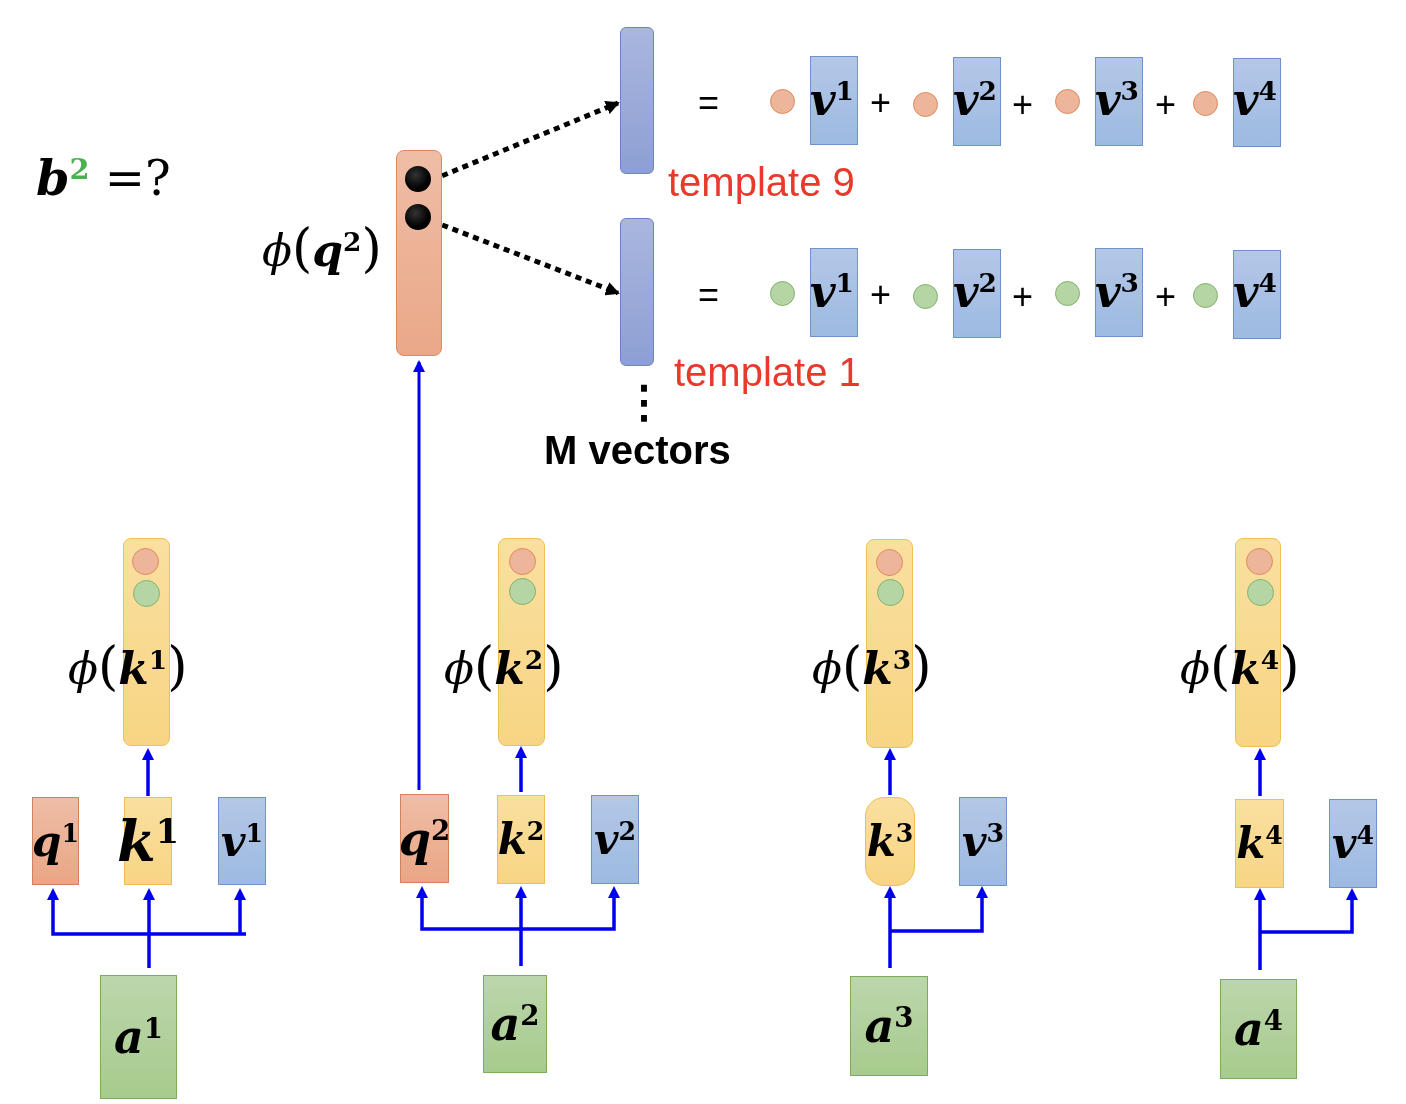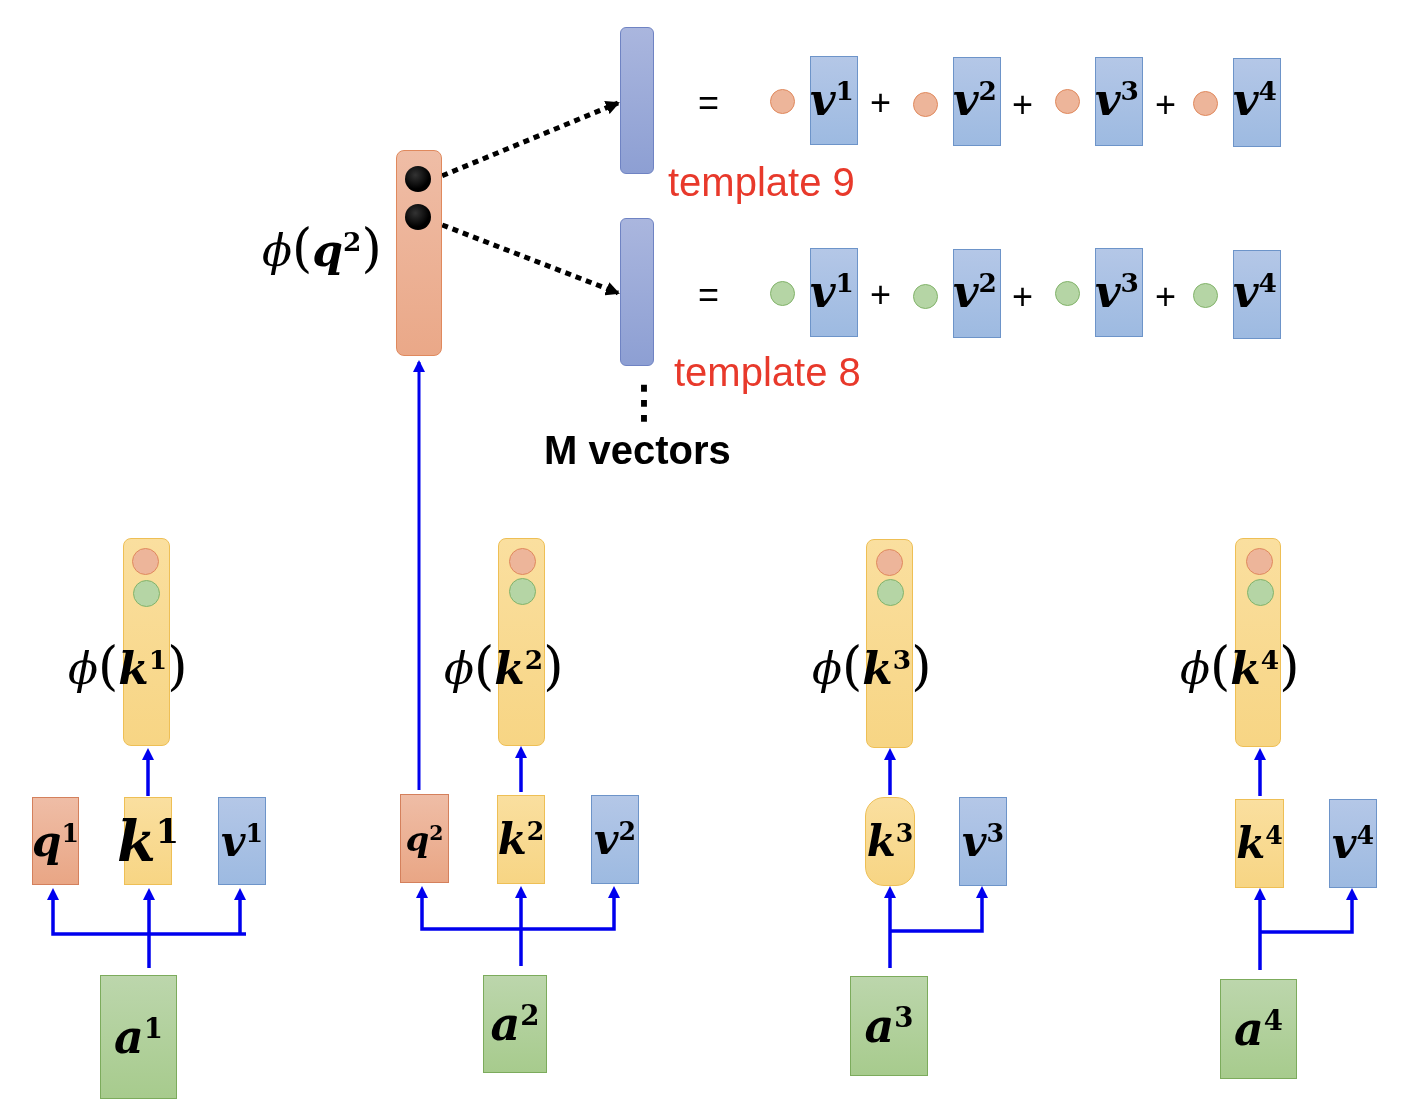--- a/index.html
+++ b/index.html
@@ -90,33 +90,36 @@
       <polyline points="1260,932 1352,932 1352,895"></polyline>
       <line x1="1260" y1="796" x2="1260" y2="752"></line>
     </g>
     <g fill="#0000ee">
       <path d="M1254,900 L1260,888 L1266,900 Z"></path>
         <path d="M1346,900 L1352,888 L1358,900 Z"></path>
       <path d="M1254,760 L1260,748 L1266,760 Z"></path>
     </g>
   </svg>
 
+  <div class="abs math" style="left:36px;top:150px;font-size:48px;">
+    <span>b</span><sup style="color:#4caf50;">2</sup><span style="font-weight:normal;font-style:normal;"> =?</span>
+  </div>
 
 
   <div class="box phiq" style="left:396px;top:150px;width:46px;height:206px;"></div>
   <div class="dot dot-b" style="left:405px;top:166px;width:26px;height:26px;"></div>
   <div class="dot dot-b" style="left:405px;top:204px;width:26px;height:26px;"></div>
   <div class="abs phi" style="left:262px;top:218px;">
     <span>ϕ</span><span class="paren">(</span><b>q</b><sup>2</sup><span class="paren">)</span>
   </div>
 
   <div class="box tmpl" style="left:620px;top:27px;width:34px;height:147px;"></div>
   <div class="box tmpl" style="left:620px;top:218px;width:34px;height:148px;"></div>
   <div class="abs red-label" style="left:668px;top:160px;">template 9</div>
-  <div class="abs red-label" style="left:674px;top:350px;">template 8</div>
+  <div class="abs red-label" style="left:674px;top:350px;">template 1</div>
   <div class="abs plain" style="left:622px;top:380px;font-size:44px;font-weight:bold;line-height:1;">⋮</div>
   <div class="abs plain" style="left:544px;top:428px;font-weight:bold;">M vectors</div>
 
   <div>
     <div class="op" style="left:698px;top:82px;">=</div>
     <div class="dot dot-o" style="left:770px;top:89px;width:25px;height:25px;"></div>
     <div class="box v" style="left:810px;top:56px;width:48px;height:89px;"></div>
     <div class="abs math" style="left:810px;top:74px;font-size:44px;"><span>v</span><sup>1</sup></div>
     <div class="op" style="left:870px;top:82px;">+</div>
     <div class="dot dot-o" style="left:913px;top:92px;width:25px;height:25px;"></div>
@@ -169,21 +172,21 @@
         <span class="math" style="font-size:46px;"><span>a</span><sup>1</sup></span>
       </div>
   </div>
 
   <div>
     <div class="box phik" style="left:498px;top:538px;width:47px;height:208px;"></div>
     <div class="dot dot-o" style="left:509px;top:548px;width:27px;height:27px;"></div>
     <div class="dot dot-g" style="left:509px;top:578px;width:27px;height:27px;"></div>
     <div class="abs phi" style="left:444px;top:636px;"><span>ϕ</span><span class="paren">(</span><b>k</b><sup>2</sup><span class="paren">)</span></div>
     <div class="box q" style="left:400px;top:794px;width:49px;height:89px;">
-        <span class="math" style="font-size:34px;"><span>q</span><sup>2</sup></span>
+        <span class="math" style="font-size:46px;"><span>q</span><sup>2</sup></span>
       </div>
     <div class="box k" style="left:497px;top:795px;width:48px;height:89px;">
         <span class="math" style="font-size:42px;"><span>k</span><sup>2</sup></span>
       </div>
     <div class="box v" style="left:591px;top:795px;width:48px;height:89px;">
         <span class="math" style="font-size:42px;"><span>v</span><sup>2</sup></span>
       </div>
     <div class="box a" style="left:483px;top:975px;width:64px;height:98px;">
         <span class="math" style="font-size:46px;"><span>a</span><sup>2</sup></span>
       </div>

